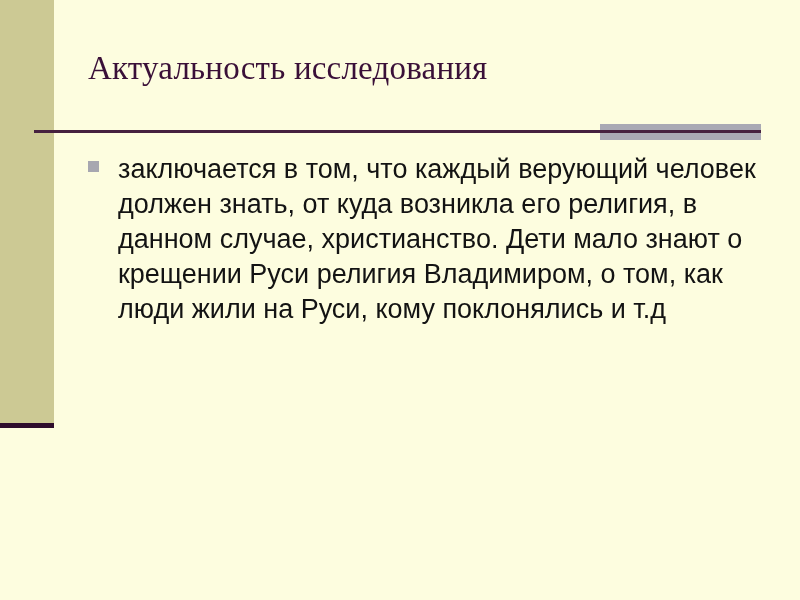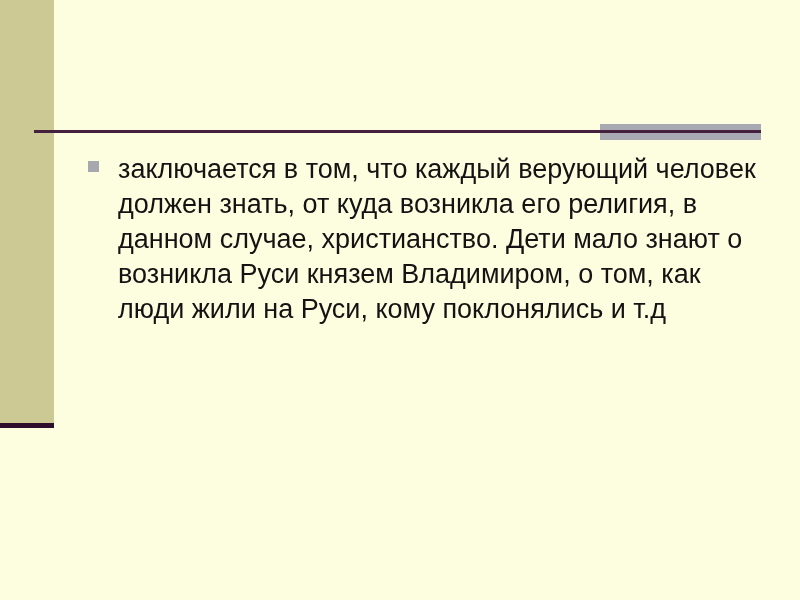--- a/index.html
+++ b/index.html
@@ -97,24 +97,25 @@
   }
 </style>
 </head>
 <body>
 
 <div class="slide">
 
   <div class="side-band"></div>
   <div class="side-band-underline"></div>
 
+  <div class="title">Актуальность исследования</div>
 
   <div class="divider-block"></div>
   <div class="divider-rule"></div>
 
   <div class="body-block">
     <div class="bullet-row">
       <span class="bullet-marker"></span>
-      <span class="bullet-text">заключается в том, что каждый верующий человек должен знать, от куда возникла его религия, в данном случае, христианство. Дети мало знают о возникла Руси князем Владимиром, о том, как люди жили на Руси, кому поклонялись и т.д</span>
+      <span class="bullet-text">заключается в том, что каждый верующий человек должен знать, от куда возникла его религия, в данном случае, христианство. Дети мало знают о крещении Руси религия Владимиром, о том, как люди жили на Руси, кому поклонялись и т.д</span>
     </div>
   </div>
 
 </div>
 
 </body></html>

